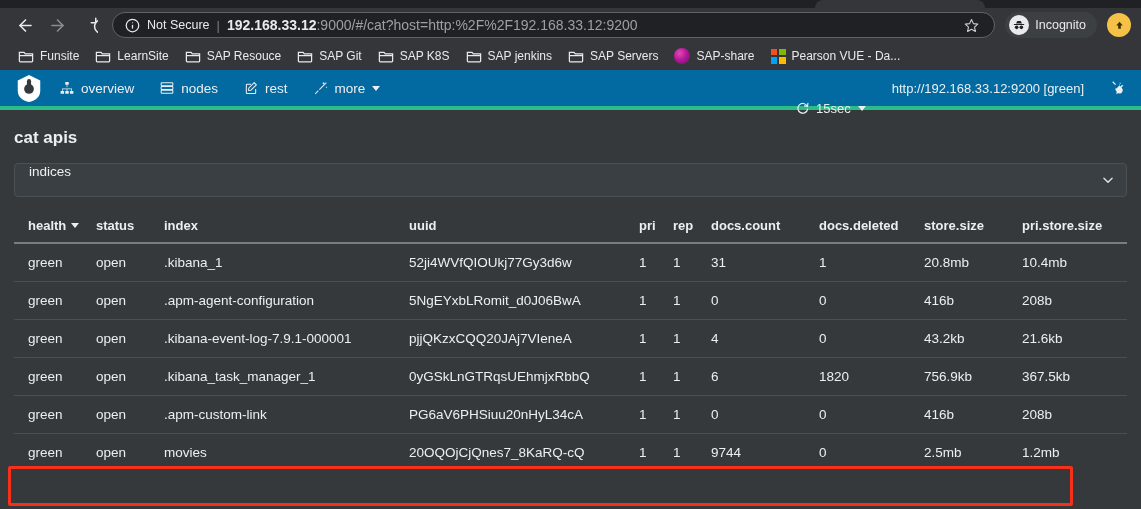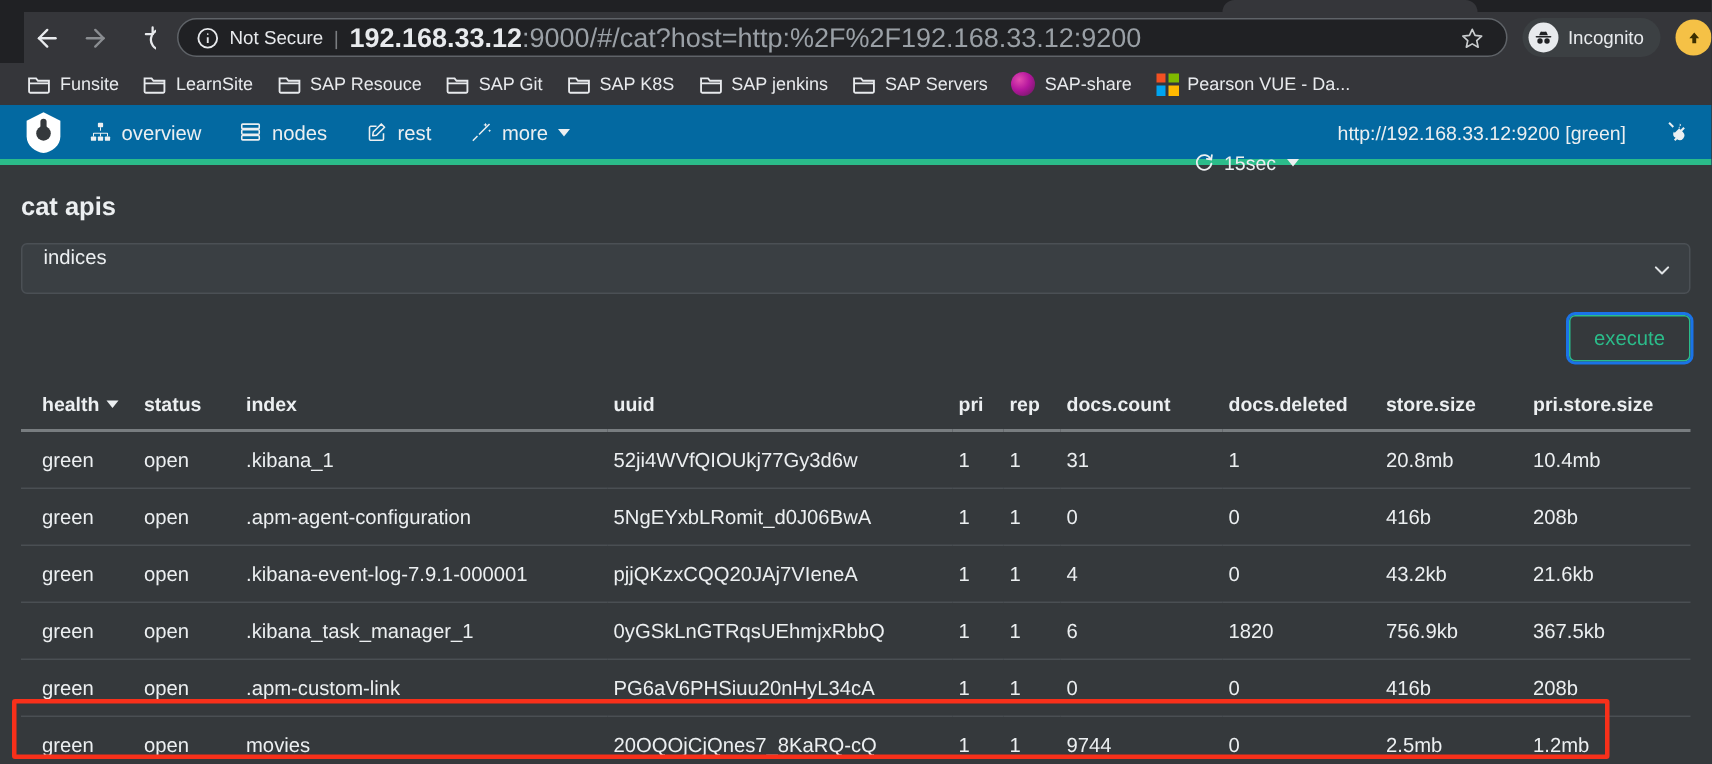--- a/index.html
+++ b/index.html
@@ -16,21 +16,21 @@
   .tabstrip {
     height: 8px; background: #202124; position: relative;
   }
   .tabstrip .tab-sliver {
     position: absolute; left: 815px; top: 0; width: 170px; height: 8px;
     background: #35363a; border-radius: 8px 8px 0 0;
   }
 
   .toolbar {
     height: 34px; background: #35363a;
-    display: flex; align-items: center; padding: 0 0; gap: 2px; margin-left: 16px;
+    display: flex; align-items: center; padding: 0 10px; gap: 2px;
   }
   .nav-btn {
     width: 30px; height: 30px; border-radius: 50%;
     display: flex; align-items: center; justify-content: center;
     color: #e8eaed; flex: 0 0 auto;
   }
   .nav-btn.disabled { color: #8a8d91; }
   .nav-btn svg { display: block; }
 
   .omnibox {
@@ -38,21 +38,21 @@
     background: #202124; border: 1px solid #5f6368; border-radius: 14px;
     display: flex; align-items: center; padding: 0 12px; gap: 7px;
     min-width: 0;
   }
   .omni-info { color: #e8eaed; display:flex; align-items:center; flex:0 0 auto;}
   .omni-notsecure {
     color: #e8eaed; font-size: 12.5px; white-space: nowrap; flex: 0 0 auto;
   }
   .omni-sep { color: #7a7d80; font-size: 13px; flex: 0 0 auto; }
   .omni-url {
-    font-size: 18px; white-space: nowrap; overflow: hidden;
+    font-size: 14px; white-space: nowrap; overflow: hidden;
     text-overflow: ellipsis; color: #9aa0a6; flex: 1 1 auto; min-width: 0;
   }
   .omni-url b { color: #e8eaed; font-weight: 700; }
   .star-btn { color: #c9ccce; width: 22px; height: 22px; display:flex;
     align-items:center; justify-content:center; flex:0 0 auto; }
 
   .incognito-pill {
     display: flex; align-items: center; gap: 6px;
     background: #3c4043; color: #e8eaed;
     height: 26px; border-radius: 14px; padding: 0 11px 0 4px;
@@ -417,23 +417,20 @@
       <select class="cat-select">
         <option>indices</option>
       </select>
       <span class="select-chevron">
         <svg width="14" height="14" viewBox="0 0 24 24" fill="none" stroke="currentColor" stroke-width="2.4" stroke-linecap="round" stroke-linejoin="round">
           <polyline points="5 9 12 16 19 9"></polyline>
         </svg>
       </span>
     </div>
 
-    <div class="exec-row">
-      <button class="execute-btn">execute</button>
-    </div>
 
     <table class="cat-table">
       <colgroup>
         <col class="col-health">
           <col class="col-status">
           <col class="col-index">
         <col class="col-uuid">
           <col class="col-pri">
           <col class="col-rep">
         <col class="col-docsc">

